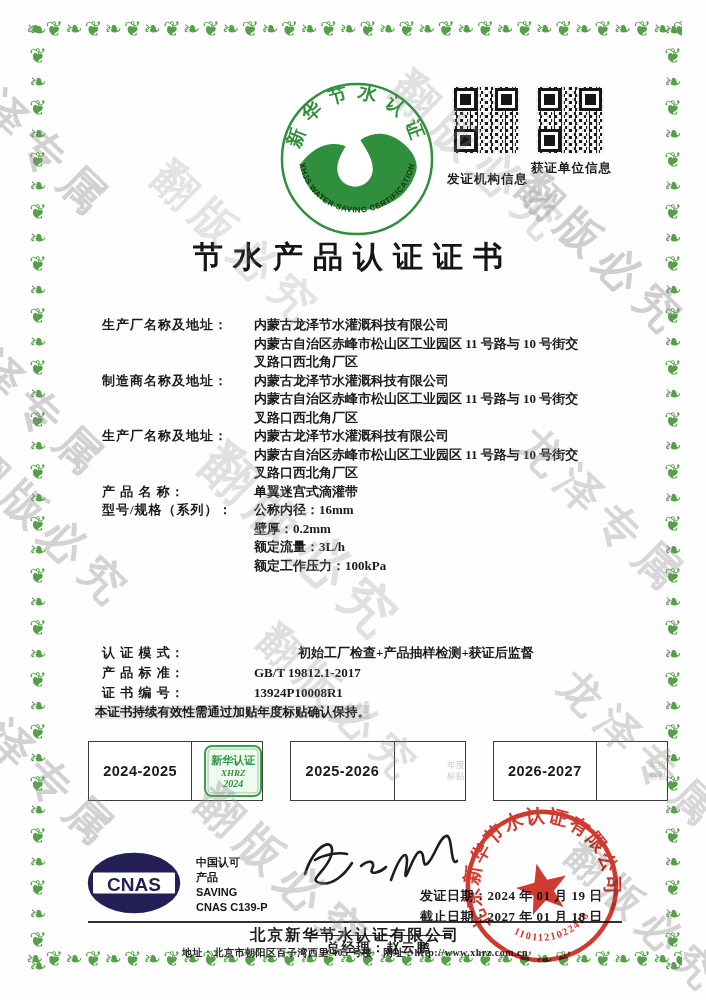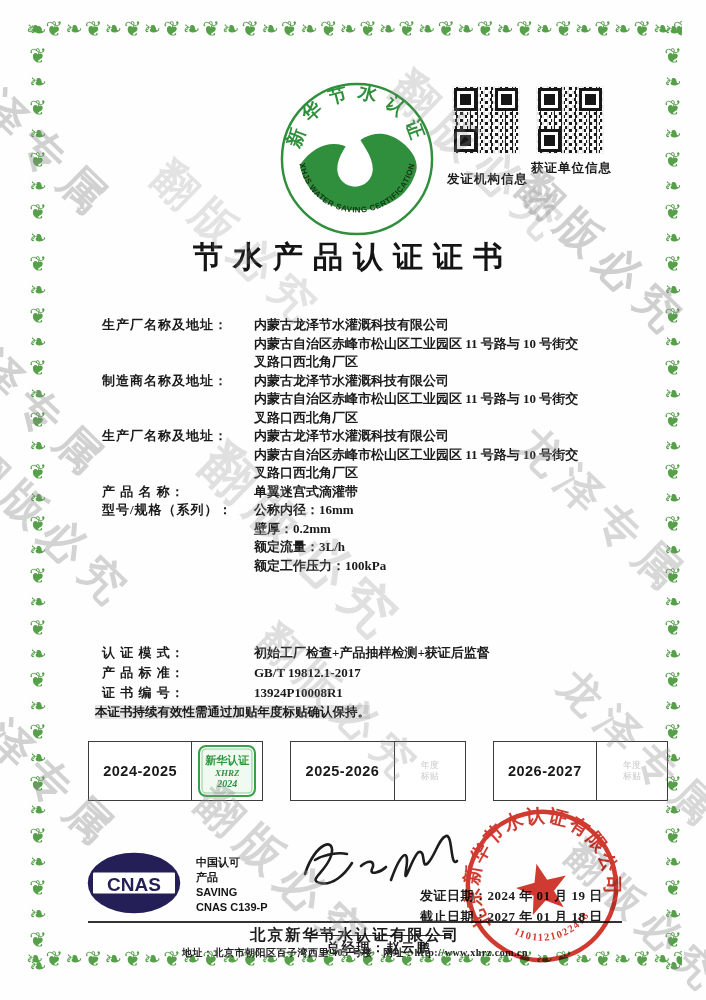--- a/index.html
+++ b/index.html
@@ -29,32 +29,32 @@
   .qr-label{position:absolute;z-index:2;font-size:12.5px;font-weight:700;letter-spacing:1px;width:100px;}
   
   .title{position:absolute;left:0;right:0;top:237px;text-align:center;z-index:2;
          font-family:"Liberation Sans",sans-serif;font-weight:700;font-size:30px;letter-spacing:10px;color:#141414;}
   
   .fields{position:absolute;left:102px;top:316px;width:512px;z-index:2;font-size:13px;font-weight:600;}
   .frow{display:flex;line-height:18.5px;}
   .flabel{flex:0 0 152px;white-space:nowrap;letter-spacing:1px;}
   .fvalue{flex:1;}
   .vline{white-space:nowrap;}
-  .gap-lg{margin-top:33px;} .gap-md{margin-top:15px;}
+  .gap-lg{margin-top:33px;} .gap-md{margin-top:15px;gap:44px;}
   .lh20 .frow,.lh20{line-height:20px;}
   .para{position:absolute;left:95px;top:703px;width:520px;z-index:2;font-size:13px;font-weight:600;line-height:19px;}
   .para .hl{background:rgba(0,0,0,.10);}
   .para-l1{text-indent:2em;}
   .para-l2{font-family:"Liberation Sans",sans-serif;font-weight:700;font-size:12.5px;}
   
   .yrow{position:absolute;left:88px;top:741px;width:580px;display:flex;gap:27px;z-index:2;}
   .ybox{flex:1;height:58px;border:1.5px solid #3c3c3c;display:flex;background:rgba(255,255,255,.6);}
   .ycell{flex:1;display:flex;align-items:center;justify-content:center;
          font-size:14.5px;font-weight:700;font-family:"Liberation Sans",sans-serif;letter-spacing:.5px;}
-  .ysticker-cell{flex:0 0 70px;border-left:1.5px solid #3c3c3c;display:flex;align-items:center;justify-content:center;}
+  .ysticker-cell{flex:0 0 70px;border-left:1.5px solid #3c3c3c;display:flex;align-items:center;justify-content:flex-end;}
   .sticker{width:54px;height:48px;border:2px solid #3aa047;border-radius:8px;background:#f0faf0;
            box-shadow:inset 0 0 0 1.5px #fff,inset 0 0 0 2.5px #8fcb92;
            display:flex;flex-direction:column;align-items:center;justify-content:center;color:#2f9440;}
   .st1{font-size:11px;font-weight:700;font-family:"Liberation Sans",sans-serif;}
   .st2{font-size:9px;font-style:italic;font-weight:700;}
   .st3{font-size:10px;font-style:italic;font-weight:700;}
   .yph{color:#c9c9c9;font-size:9px;line-height:11px;text-align:center;font-family:"Liberation Sans",sans-serif;}
   
   .cnas-svg{position:absolute;left:84px;top:851px;width:100px;height:64px;z-index:2;}
   .cnas-text{position:absolute;left:196px;top:855px;z-index:2;font-family:"Liberation Sans",sans-serif;

